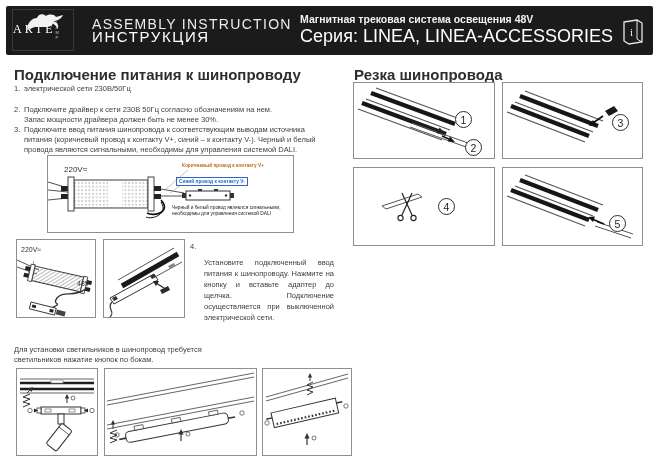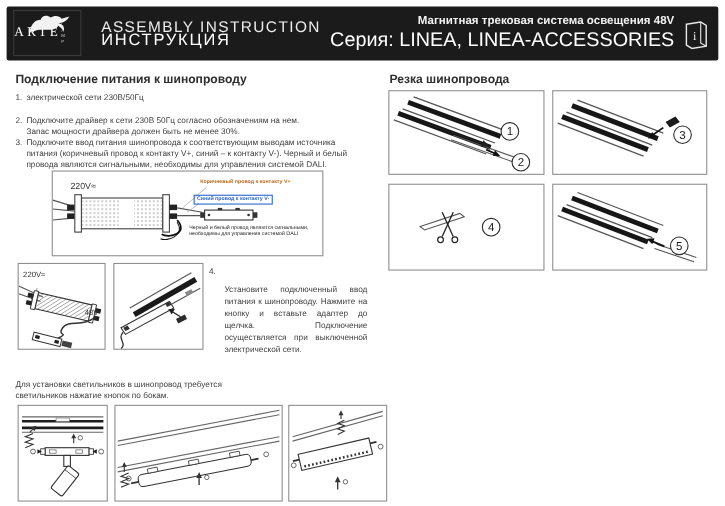--- a/index.html
+++ b/index.html
@@ -7,26 +7,26 @@
         font-family:"Liberation Sans",sans-serif;color:#3d3d3d;}
   
   .hdr{position:absolute;left:6px;top:6px;width:647px;height:49px;background:#1b1b1b;border-radius:2px;}
   .logo{position:absolute;left:6px;top:3px;width:62px;height:42px;border:1px solid #3a3a3a;
         display:flex;flex-direction:row;align-items:center;justify-content:flex-end;padding-bottom:2px;box-sizing:border-box;}
   .logo-griffin{position:absolute;top:2px;left:10px;}
   .logo-brand{font-family:"Liberation Serif",serif;font-size:12px;letter-spacing:3px;color:#fff;line-height:11px;}
   .logo-sub{font-size:4px;letter-spacing:4px;color:#c9c9c9;margin-top:1px;}
   .hdr-en{position:absolute;left:86px;top:10px;font-size:14px;letter-spacing:1.3px;color:#ececec;}
   .hdr-ru{position:absolute;left:86px;top:22px;font-size:15px;letter-spacing:1.6px;color:#fff;}
-  .hdr-right{position:absolute;right:40px;top:7px;text-align:right;}
+  .hdr-right{position:absolute;right:40px;top:7px;text-align:left;}
   .hdr-r1{font-size:10.5px;font-weight:bold;color:#f2f2f2;}
   .hdr-r2{font-size:18px;color:#fff;margin-top:1px;}
   .book{position:absolute;right:8px;top:11px;width:24px;height:28px;}
   
-  .h1{position:absolute;font-size:11px;font-weight:600;color:#2e2e2e;}
+  .h1{position:absolute;font-size:15px;font-weight:600;color:#2e2e2e;}
   .bx{position:absolute;border:1px solid #8f8f8f;background:#fff;box-sizing:border-box;}
   .step{position:absolute;left:14px;display:flex;font-size:7.5px;color:#3e3e3e;}
   .step .num{width:10px;flex:none;line-height:10.2px;}
   .step .ln{display:block;line-height:10.2px;white-space:nowrap;}
   .lbl{position:absolute;white-space:nowrap;line-height:1.15;}
   .badge{position:absolute;width:17px;height:17px;border:1.4px solid #2d2d2d;border-radius:50%;
          background:#fff;display:flex;align-items:center;justify-content:center;
          font-size:10.5px;color:#1d1d1d;box-sizing:border-box;}
   .step4{position:absolute;left:190px;top:241px;width:144px;display:flex;font-size:7.5px;
          color:#3e3e3e;line-height:11px;}

